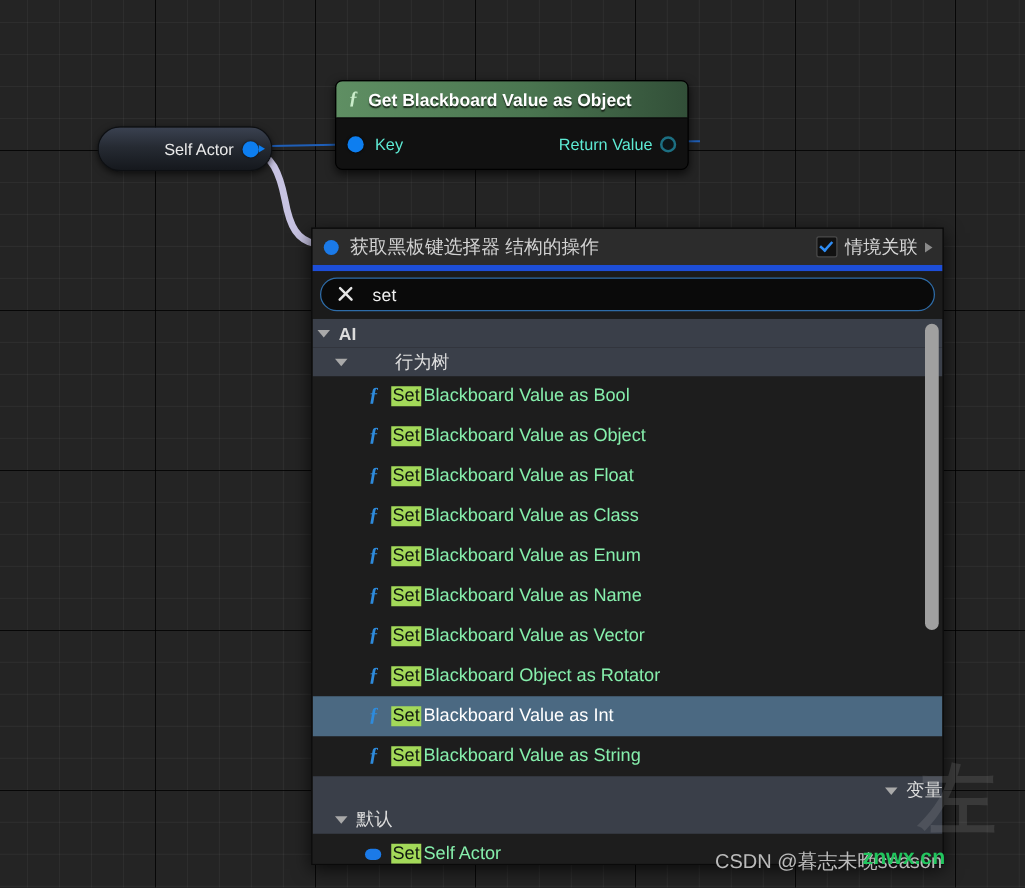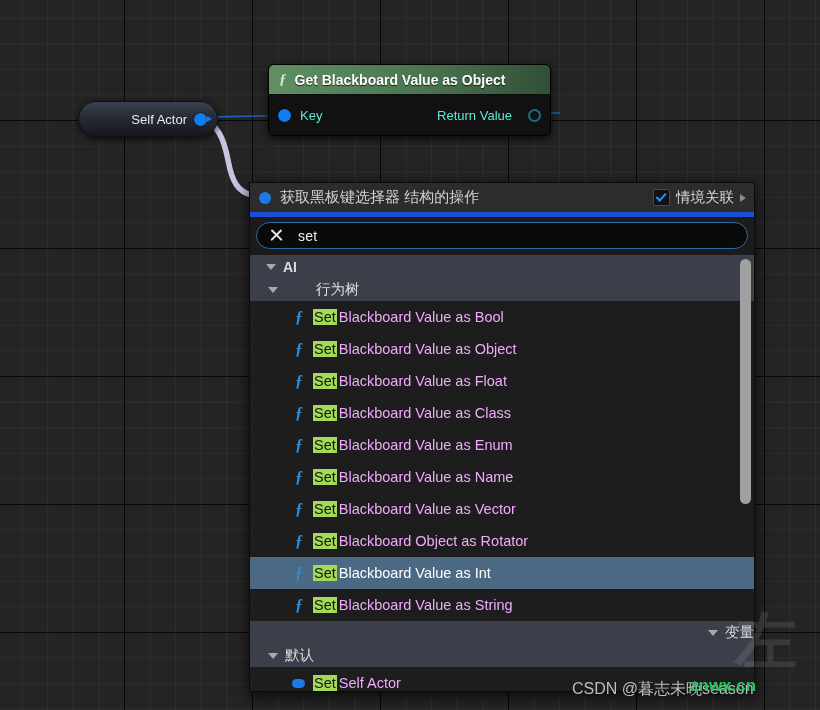--- a/index.html
+++ b/index.html
@@ -132,21 +132,21 @@
   #fn-node .node-body .right-pin {
     display: flex;
     align-items: center;
   }
   #fn-node .node-body .pin-text {
     color: #5eead4;
     font-size: 13px;
     white-space: nowrap;
   }
   #fn-node .node-body .left-pin .pin-text { margin-left: 9px; }
-  #fn-node .node-body .right-pin .pin-text { margin-right: 16px; }
+  #fn-node .node-body .right-pin .pin-text { margin-right: 6px; }
   .pin-ring {
     width: 13px;
     height: 13px;
     border-radius: 50%;
     border: 2.5px solid #1c6f82;
     background: #0c1417;
     box-sizing: border-box;
     flex: none;
   }
 
@@ -314,21 +314,21 @@
     flex: none;
     margin-right: 8px;
   }
   .hl {
     background: #a3d959;
     color: #101810;
     font-size: 14.5px;
     padding: 0 1px;
   }
   .item-text {
-    color: #f0abfc;
+    color: #86efac;
     font-size: 14.5px;
     padding-left: 2px;
   }
   .tree-row.selected .item-text { color: #ffffff; }
 
   
   .scrollbar-track {
     position: absolute;
     right: 3px;
     top: 4px;
@@ -423,21 +423,21 @@
 
   <div class="search-wrap">
     <div class="search-box">
       <span class="x-icon"></span>
       <span class="search-value">set</span>
     </div>
   </div>
 
   <div class="tree">
     <div id="tree-rows">
-        <div class="tree-row category" style="padding-left: 16px;">
+        <div class="tree-row category" style="padding-left: 4px;">
           <span class="caret"></span>
           <span class="cat-label">AI</span>
         </div>
         <div class="tree-row category" style="padding-left: 18px; gap: 31px;">
           <span class="caret"></span>
           <span class="cat-label cjk">行为树</span>
         </div>
         <div class="tree-row" style="padding-left: 42px;">
           <span class="f-icon">ƒ</span>
           <span class="hl">Set</span>

